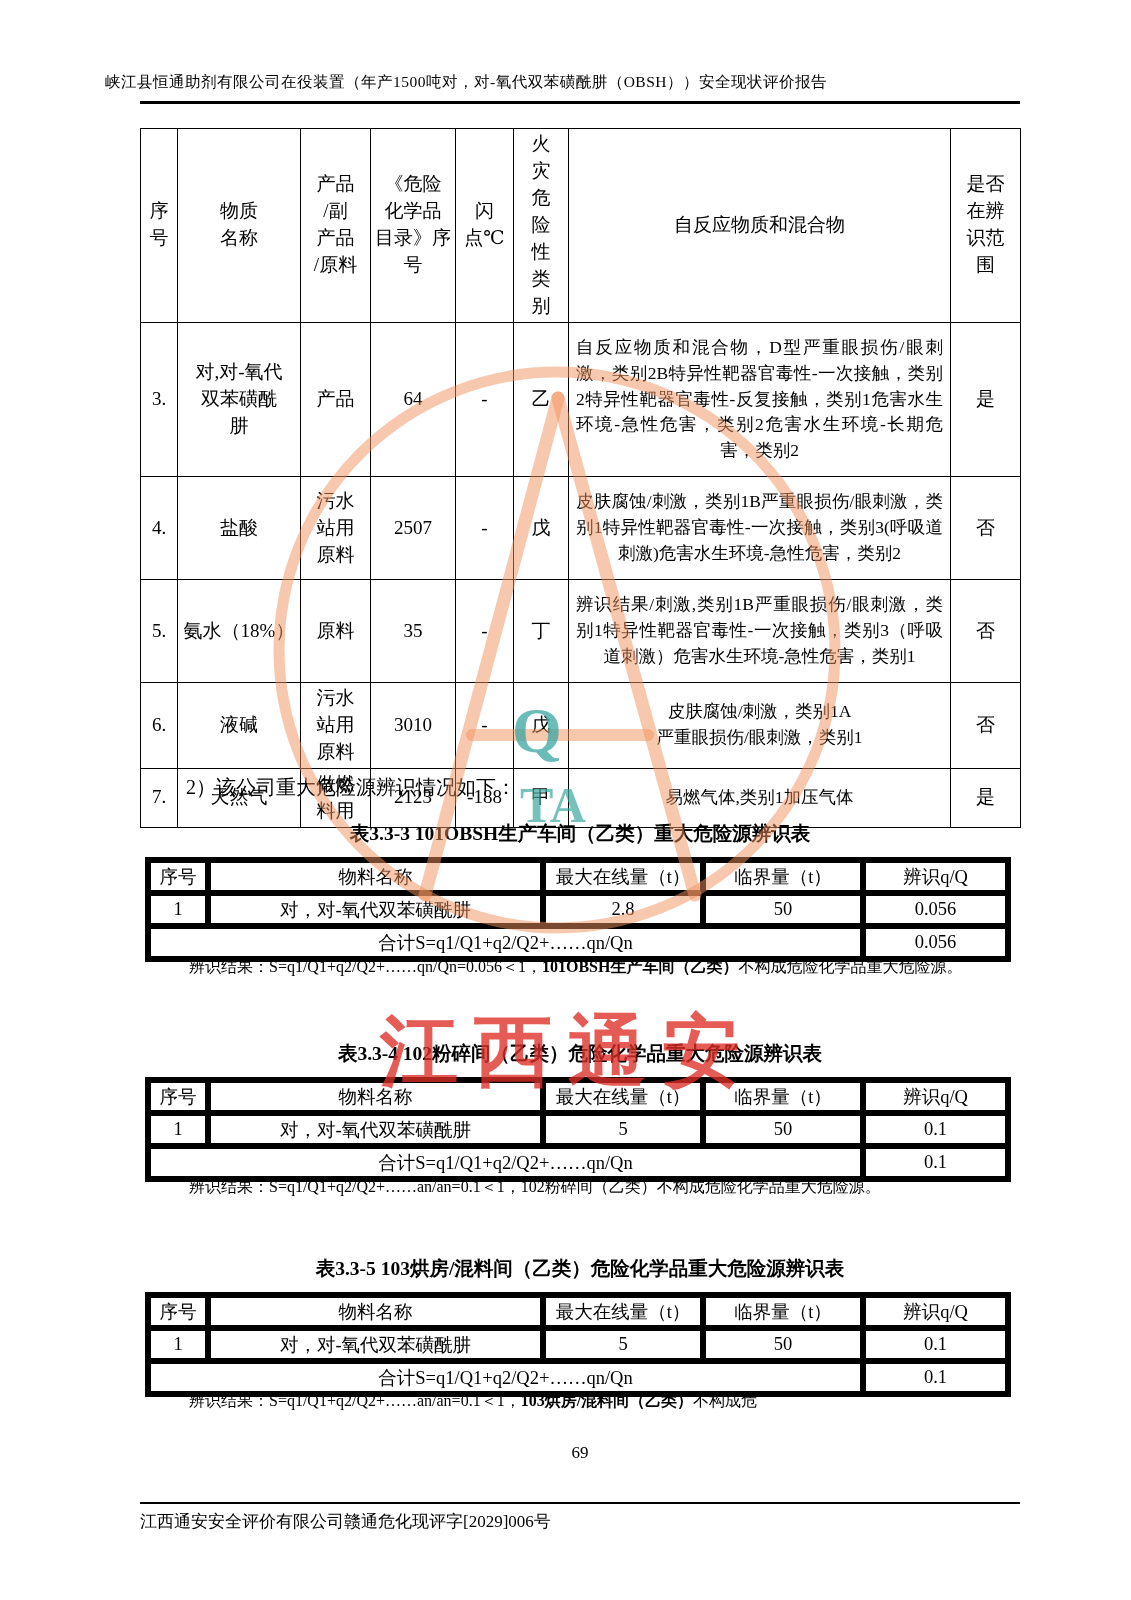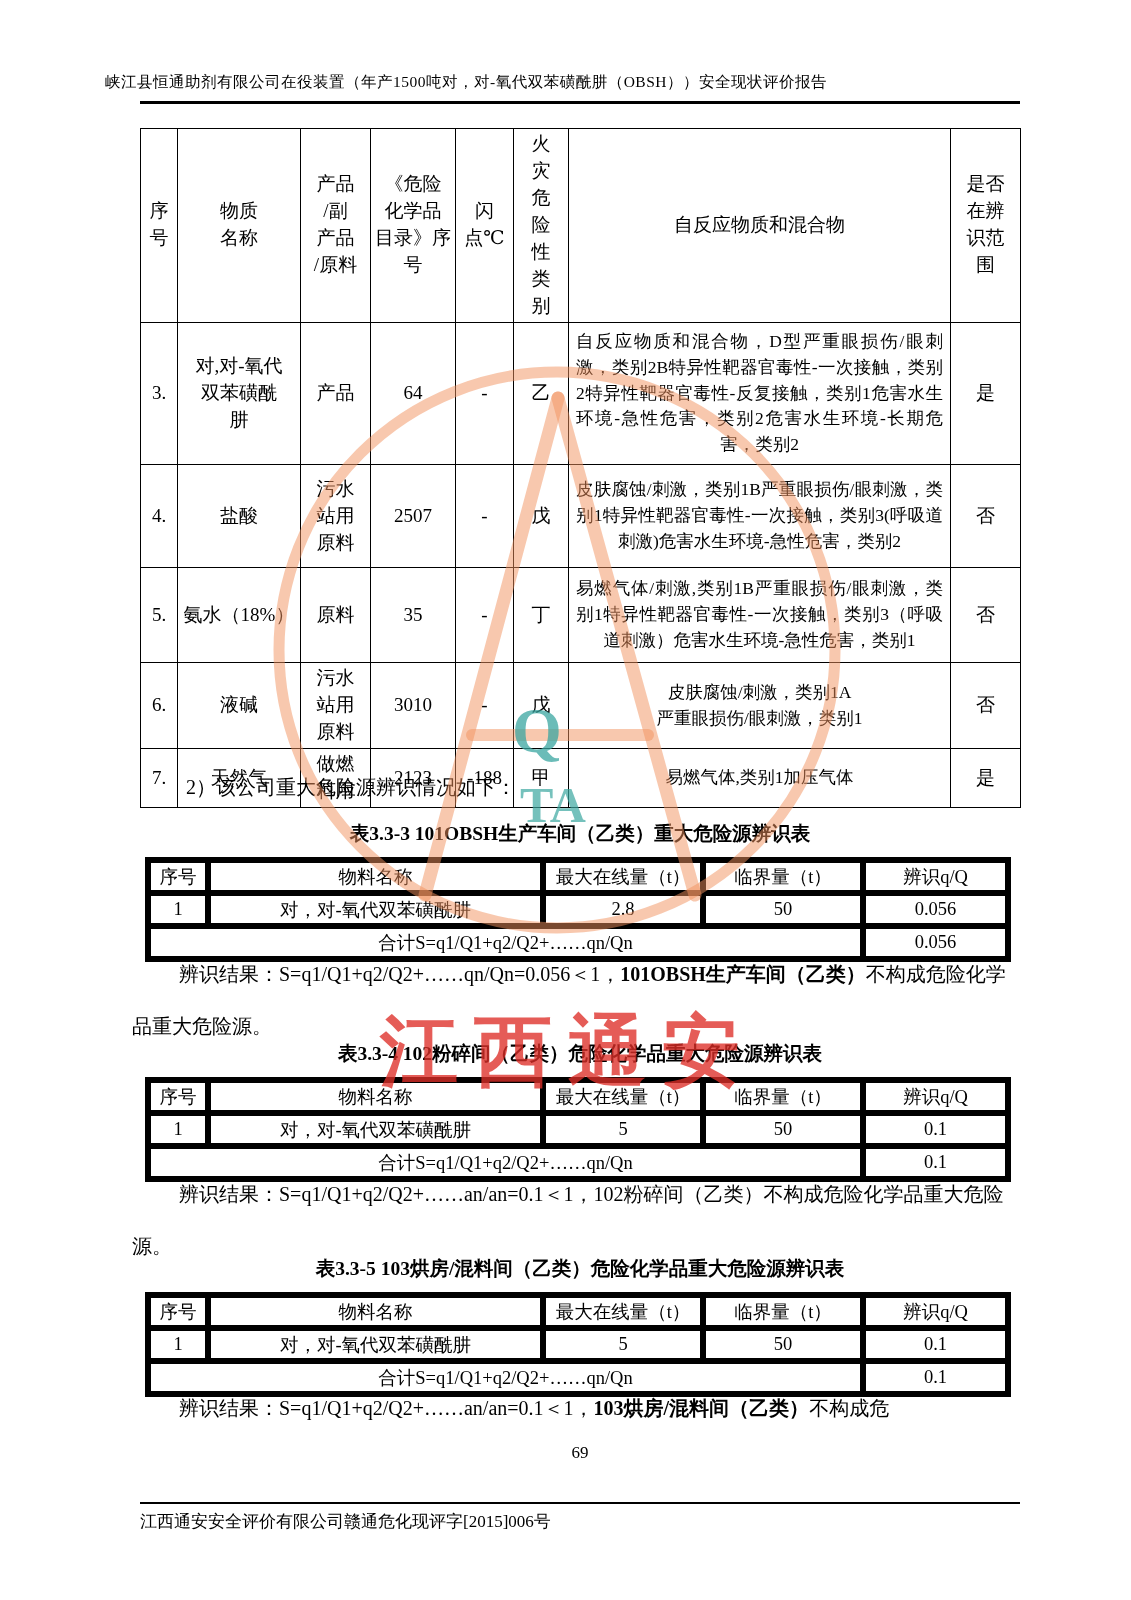--- a/index.html
+++ b/index.html
@@ -8,32 +8,32 @@
         font-family:"Liberation Serif","DejaVu Serif",serif;color:#000}
 
   .doc-title{position:absolute;top:72px;left:105px;width:920px;
              font-size:15.5px;letter-spacing:.5px}
   .head-rule{position:absolute;top:101px;left:140px;width:880px;border-top:3px solid #000}
 
   
   .mt{position:absolute;top:128px;left:140px;width:880px;border-collapse:collapse;table-layout:fixed}
   .mt th,.mt td{border:1px solid #000;text-align:center;vertical-align:middle;white-space:pre-line;
                 font-weight:normal;font-size:19px;line-height:1.42;padding:2px 3px;overflow:hidden}
-  .mt td.info{font-size:17.5px;line-height:1.48;text-align:justify;text-align-last:center;padding:6px 7px}
+  .mt td.info{font-size:17.5px;line-height:1.48;text-align:justify;text-align-last:center;padding:12px 7px}
 
   .intro{position:absolute;top:774px;left:140px;width:880px;font-size:20px;text-indent:46px}
 
   .tbl-title{position:absolute;left:140px;width:880px;text-align:center;font-weight:bold;font-size:19.5px}
 
   
   .st{position:absolute;left:145px;width:860px;border-collapse:collapse;table-layout:fixed;font-size:18.5px}
   .st td{border:6px solid #000000;text-align:center;vertical-align:middle;padding:1px 4px}
   .st tr{height:28px}
 
-  .result{position:absolute;left:132px;width:878px;font-size:20px;line-height:52px;text-indent:47px}
+  .result{position:absolute;left:142px;width:878px;font-size:16px;line-height:38px;text-indent:47px}
   .result .b{font-weight:bold}
 
   .pagenum{position:absolute;top:1443px;left:140px;width:880px;text-align:center;font-size:17px}
   .foot-rule{position:absolute;top:1502px;left:140px;width:880px;border-top:2px solid #000}
   .footer{position:absolute;top:1510px;left:140px;width:880px;display:flex;
           justify-content:flex-start;font-size:17px}
 
   .watermark{position:absolute;top:0;left:0;pointer-events:none;z-index:20}
 </style>
 </head>
@@ -108,21 +108,21 @@
         <td class="info">皮肤腐蚀/刺激，类别1B严重眼损伤/眼刺激，类别1特异性靶器官毒性-一次接触，类别3(呼吸道刺激)危害水生环境-急性危害，类别2</td>
         <td>否</td>
       </tr>
       <tr style="height:95px">
         <td>5.</td>
         <td>氨水（18%）</td>
         <td>原料</td>
         <td>35</td>
         <td>-</td>
         <td>丁</td>
-        <td class="info">易燃气体/刺激,类别1B严重眼损伤/眼刺激，类别1特异性靶器官毒性-一次接触，类别3（呼吸道刺激）危害水生环境-急性危害，类别1</td>
+        <td class="info">辨识结果/刺激,类别1B严重眼损伤/眼刺激，类别1特异性靶器官毒性-一次接触，类别3（呼吸道刺激）危害水生环境-急性危害，类别1</td>
         <td>否</td>
       </tr>
       <tr style="height:78px">
         <td>6.</td>
         <td>液碱</td>
         <td>污水
 站用
 原料</td>
         <td>3010</td>
         <td>-</td>
@@ -240,21 +240,21 @@
         <td>0.1</td>
       </tr>
     </tbody>
   </table>
   <p class="result" style="top:1382px"><span>辨识结果：S=q1/Q1+q2/Q2+……an/an=0.1＜1，</span><span class="b">103烘房/混料间（乙类）</span><span>不构成危</span></p>
 
   <div class="pagenum">69</div>
   <div class="foot-rule"></div>
   <div class="footer">
     <span>江西通安安全评价有限公司</span>
-    <span>赣通危化现评字[2015]006号</span>
+    <span>赣通危化现评字[2029]006号</span>
   </div>
 
   <svg class="watermark" width="1131" height="1600" viewBox="0 0 1131 1600">
     <g stroke="rgba(242,146,93,0.5)" fill="none" stroke-linecap="round">
       <circle cx="557" cy="650" r="278" stroke-width="11"></circle>
       <path d="M558 398 L695 895" stroke-width="13"></path>
       <path d="M558 398 L425 895" stroke-width="13"></path>
       <path d="M472 735 L648 735" stroke-width="12"></path>
     </g>
     <text x="512" y="752" font-size="64" style="font-family:'Liberation Serif',serif;font-weight:bold" fill="rgba(58,166,160,0.75)">Q</text>

